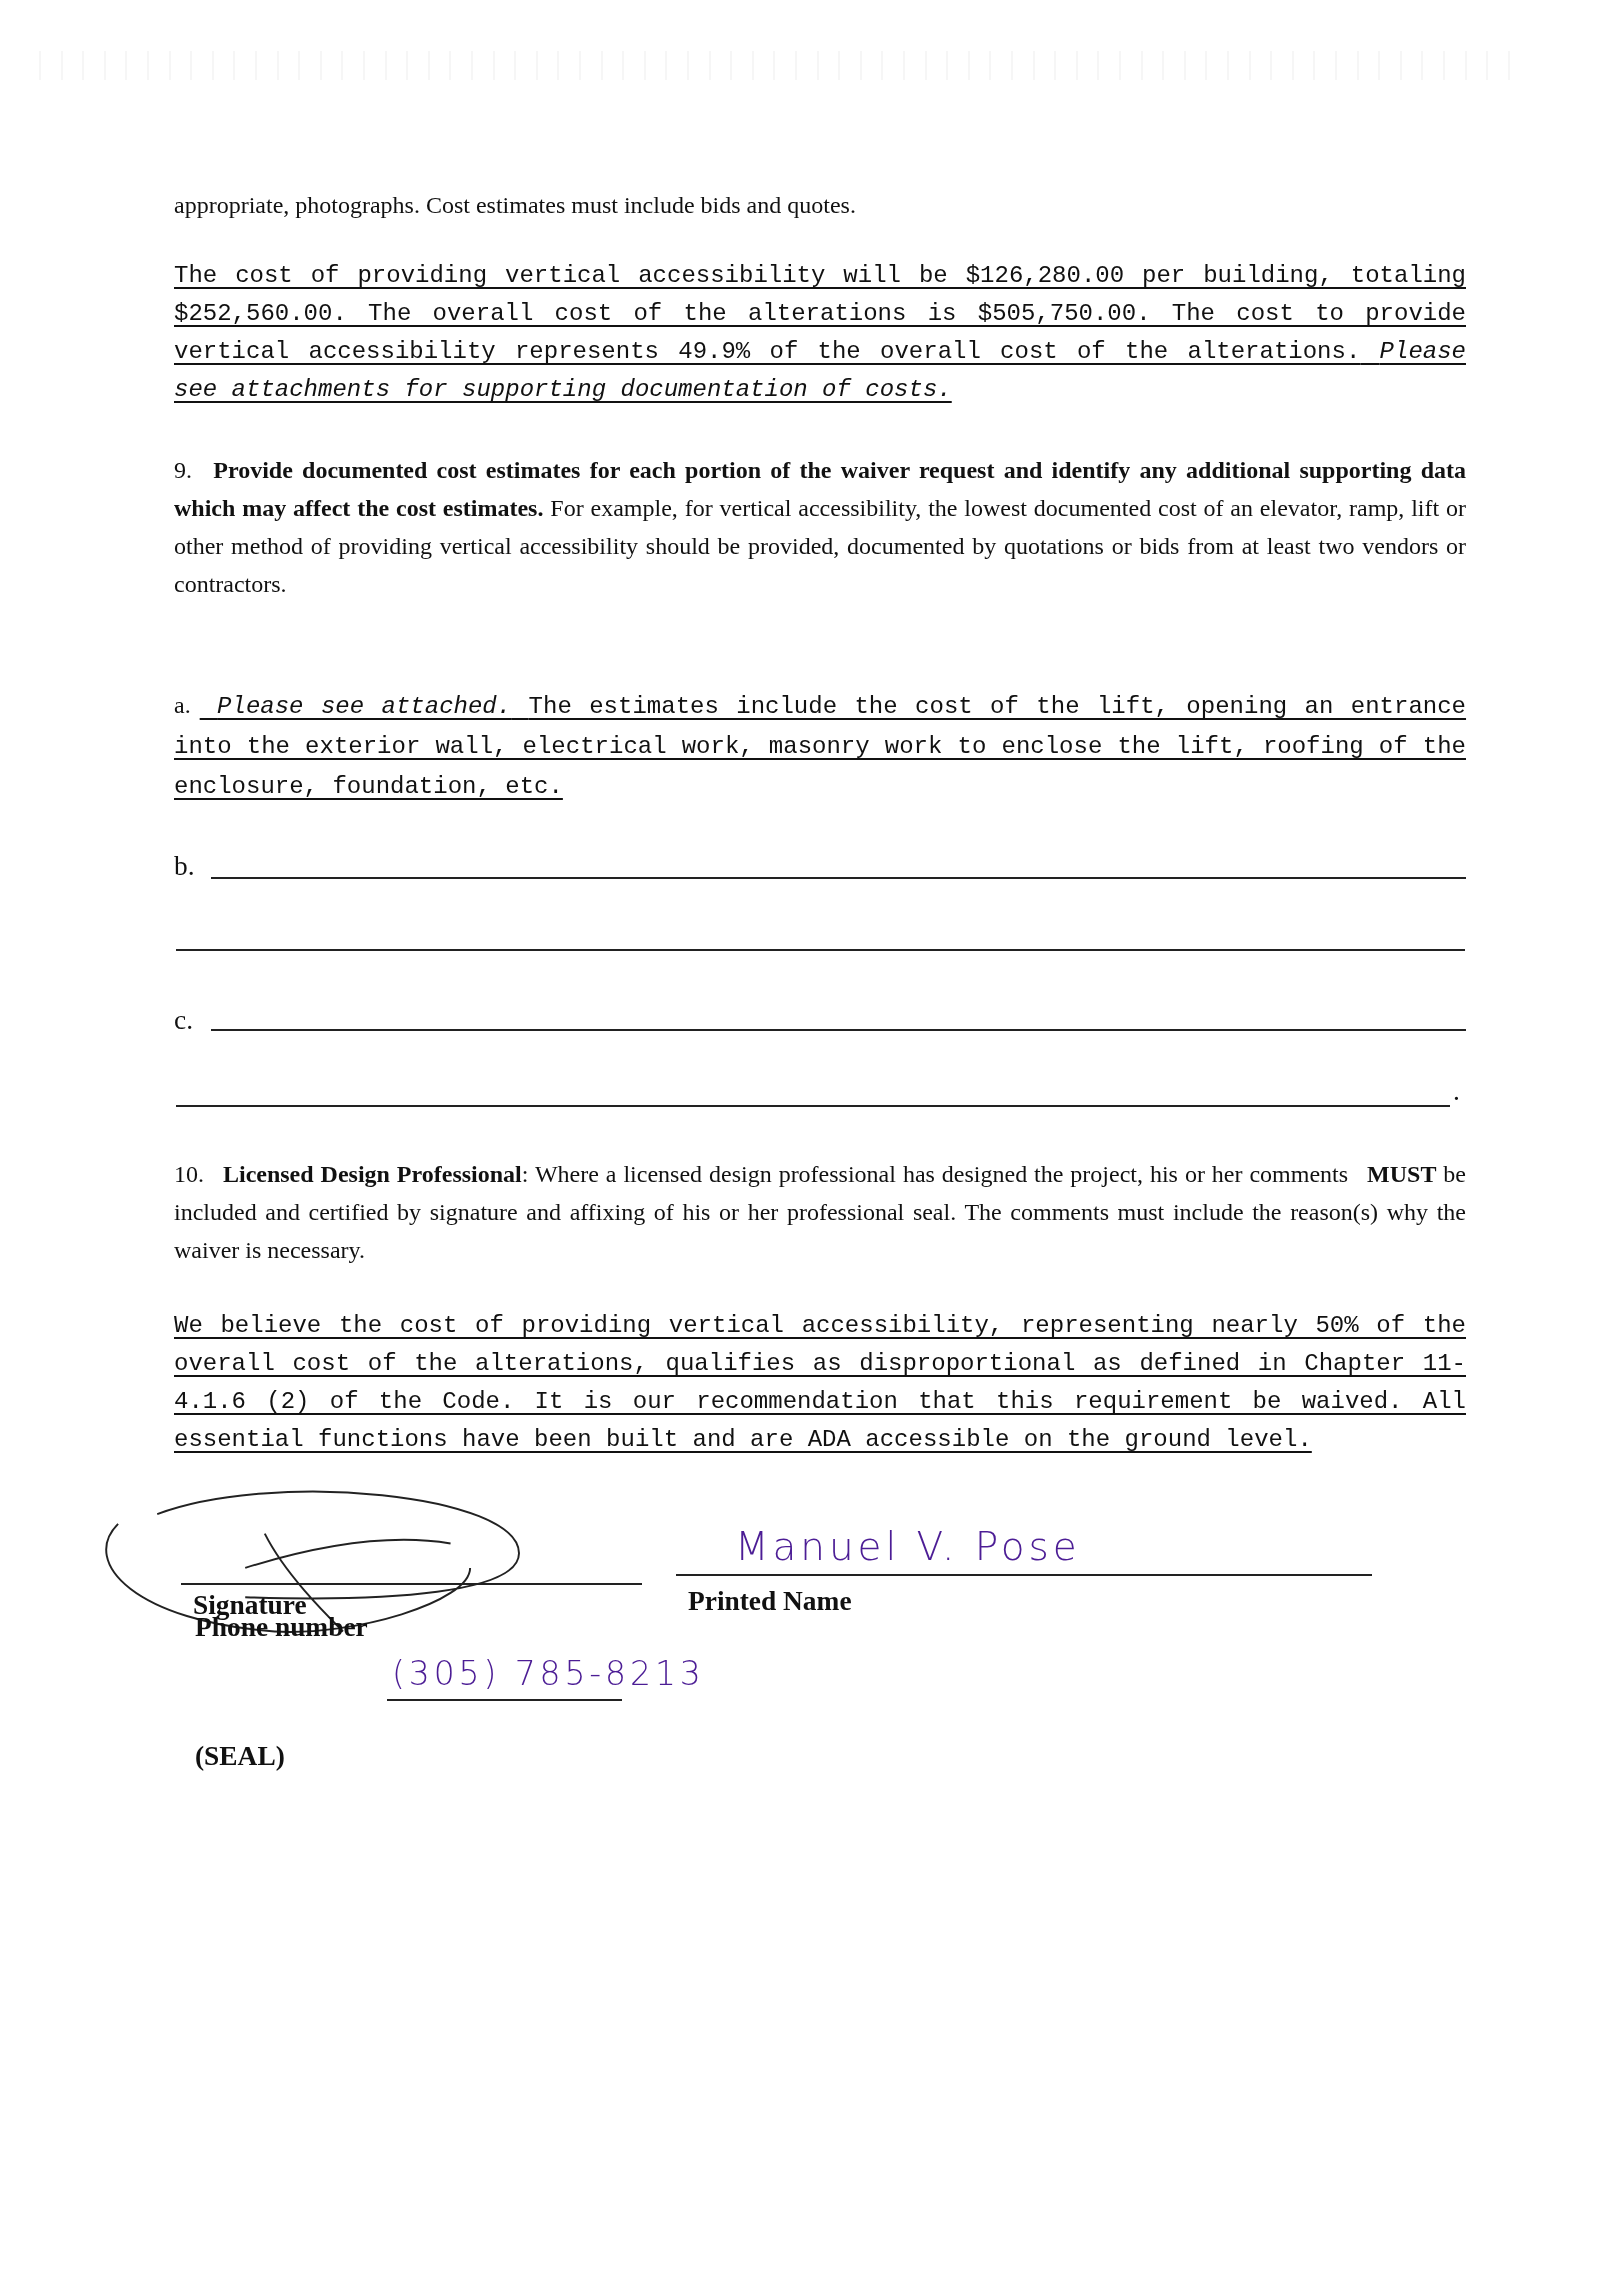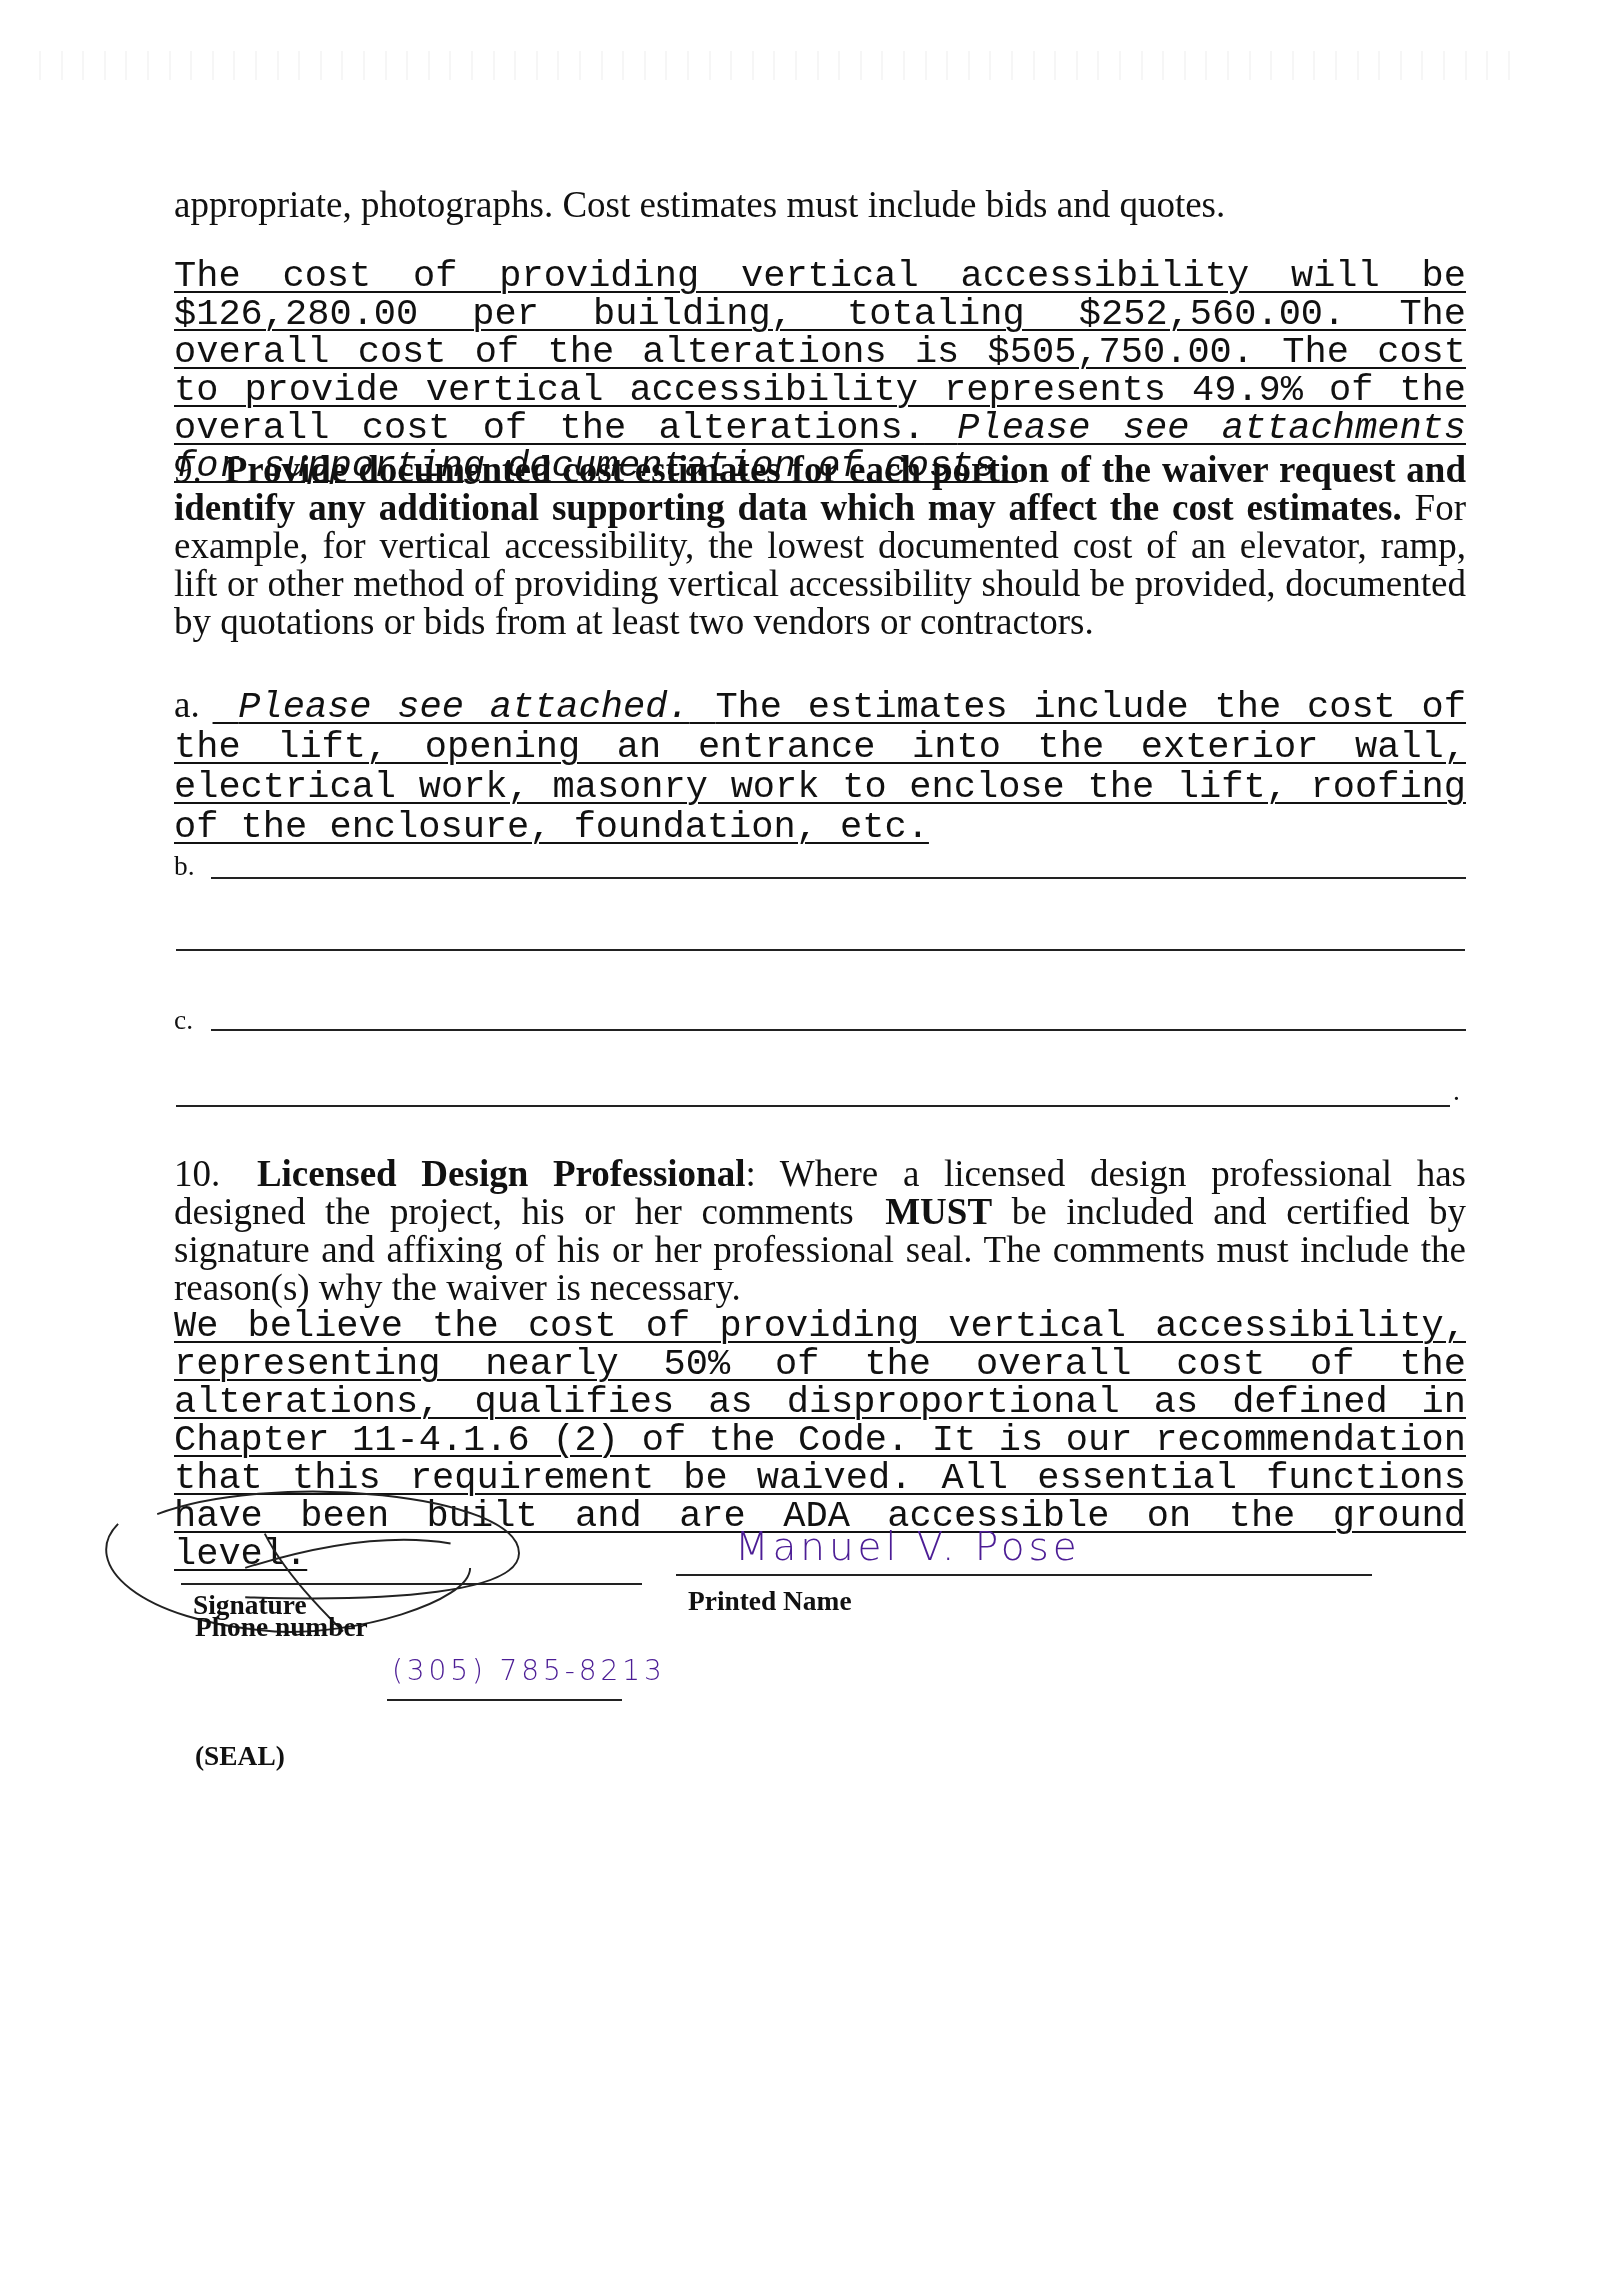--- a/index.html
+++ b/index.html
@@ -1,21 +1,21 @@
 <!DOCTYPE html>
 <html><head>
 <meta charset="utf-8">
 <style>
   html, body { margin: 0; padding: 0; background: #ffffff; }
   body { width: 1620px; height: 2292px; position: relative; overflow: hidden;
          font-family: "Liberation Serif", "DejaVu Serif", serif; color: #111; }
   .noise { position: absolute; left: 39px; top: 51px; width: 1490px; height: 29px;
            background: repeating-linear-gradient(90deg, rgba(0,0,0,0.10) 0 2px, transparent 2px 21.6px);
            opacity: 0.35; }
-  .block { position: absolute; left: 174px; width: 1292px; font-size: 37px; line-height: 38px; }
+  .block { position: absolute; left: 174px; width: 1292px; font-size: 24px; line-height: 38px; }
   .just { text-align: justify; text-align-last: justify; }
   .last { text-align-last: left; }
   .u { text-decoration: underline; text-decoration-thickness: 2px; text-underline-offset: 4.9px; font-family: Liberation Mono, monospace; }
   .b { font-weight: bold; margin-left: 12px; }
   .i { font-style: italic; }
   p { margin: 0; }
   .blank-line { position: absolute; border-bottom: 2px solid #222; height: 0; }
   .label { position: absolute; font-size: 27.4px; }
   .handwriting { font-family: "DejaVu Sans", sans-serif; font-weight: 300; letter-spacing: 3.9px;
                  color: #4c1d95; }
@@ -80,16 +80,16 @@
   <path d="M60 40 C 180 -5, 430 20, 430 80 C 430 120, 300 130, 150 125 M20 50 C -20 90, 40 150, 180 160 C 260 165, 380 130, 380 95 M150 95 C 230 70, 300 60, 360 70 M170 60 C 190 100, 230 140, 250 160" fill="none" stroke="#222" stroke-width="2"></path>
 </svg>
 <span class="label b" style="left:181px; top:1590px;">Signature</span>
 
 <div class="blank-line" style="left:676px; top:1574px; width:696px;"></div>
 <span class="label handwriting" style="left:735px; top:1524px; font-size:39px;">Manuel V. Pose</span>
 <span class="label b" style="left:676px; top:1586px;">Printed Name</span>
 
 <span class="label b" style="left:183px; top:1612px;">Phone number</span>
 <div class="blank-line" style="left:387px; top:1699px; width:235px;"></div>
-<span class="label handwriting" style="left:392px; top:1654px; font-size:28px;">(305) 785-8213</span>
+<span class="label handwriting" style="left:392px; top:1654px; font-size:33px;">(305) 785-8213</span>
 
 <span class="label b" style="left:183px; top:1741px;">(SEAL)</span>
 
 
 </body></html>

